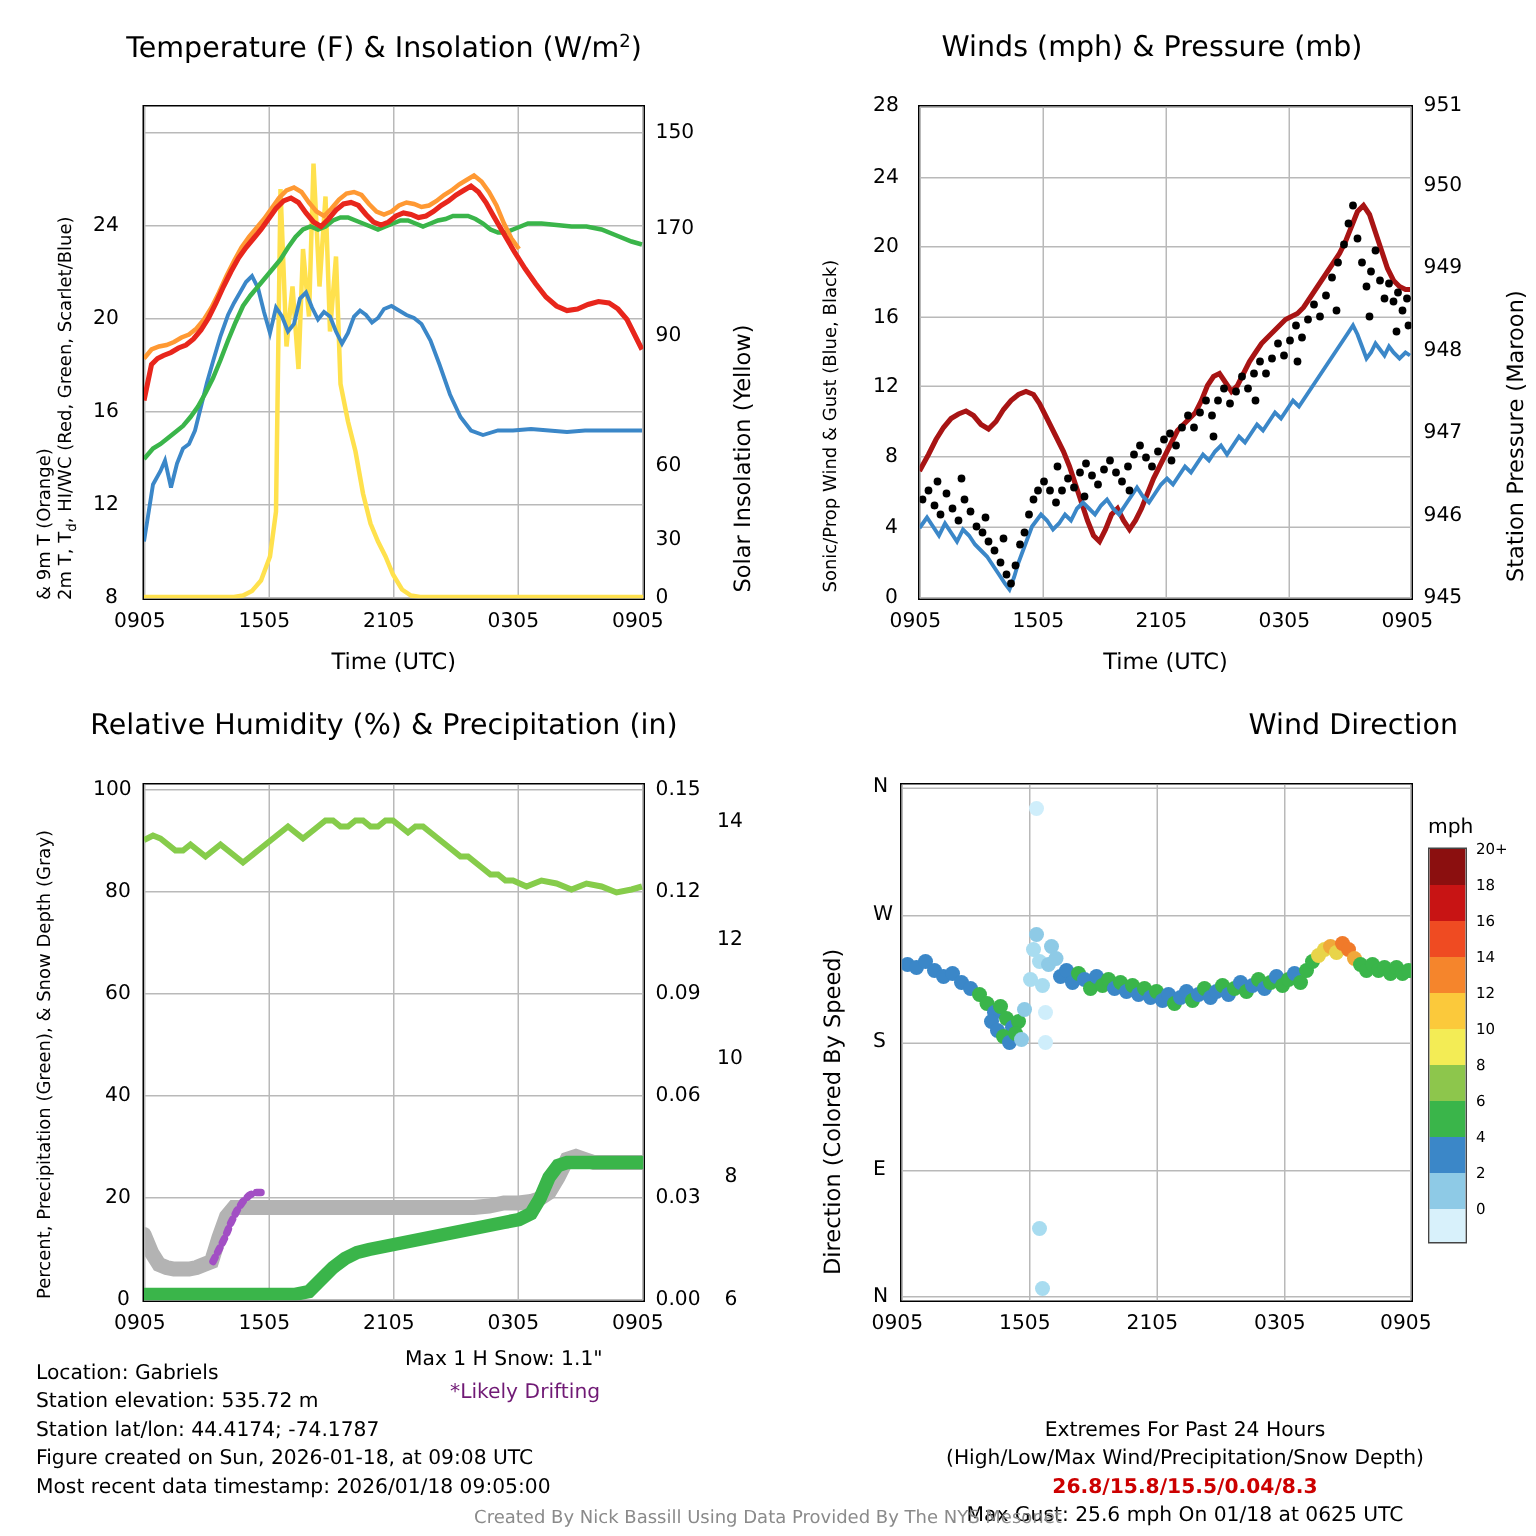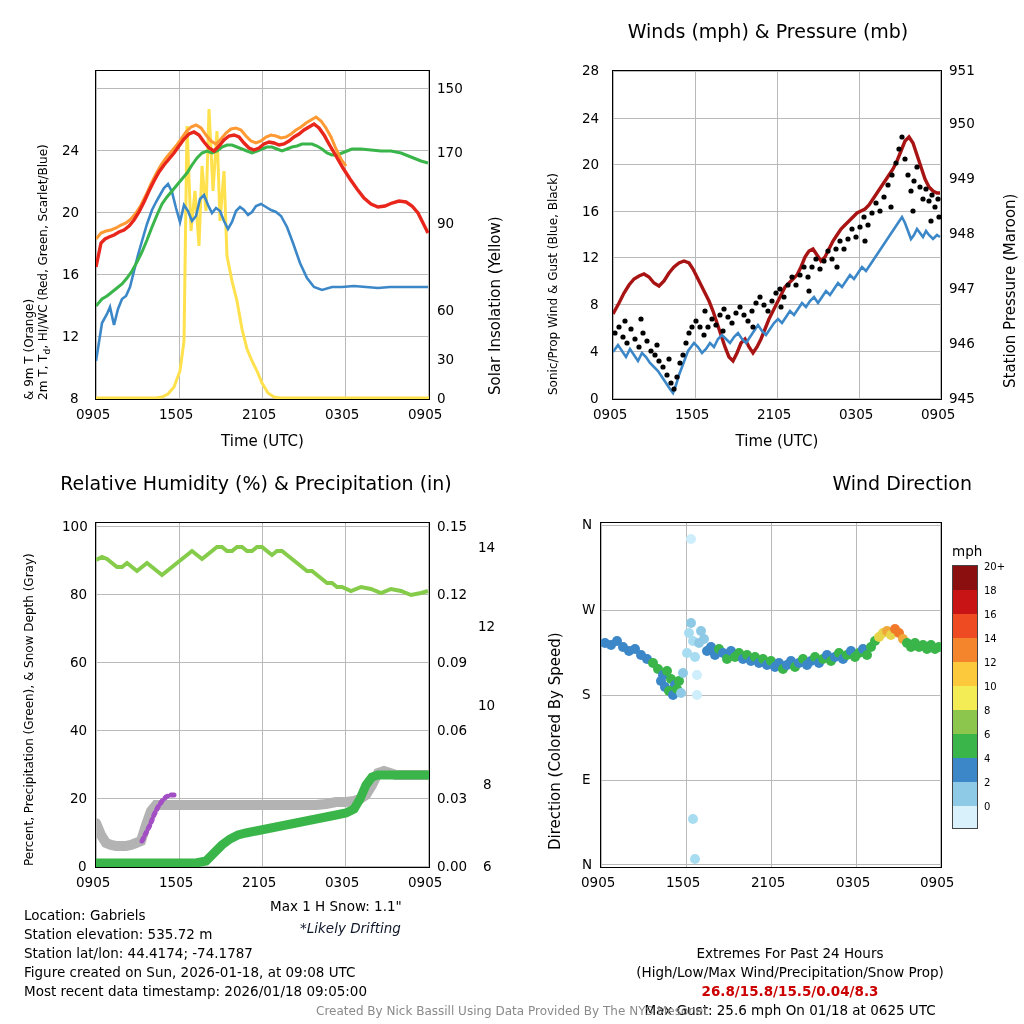--- a/index.html
+++ b/index.html
@@ -55,31 +55,34 @@
     text-align: center;
   }
   .credit {
     position: absolute;
     font-size: 12px;
     color: #8a8a8a;
     width: 100%;
     text-align: center;
   }
   .red-text { color: #cc0000; }
-  .purple-text { color: #0f172a; font-style: italic; }
+  .purple-text { color: #701a75; }
   svg { display: block; }
   .legend-tick {
     position: absolute;
     font-size: 10px;
   }
 </style>
 </head>
 <body>
 
 <div class="panel" style="left:0;top:0;width:512px;height:460px;">
+  <div class="title" style="position:absolute;left:0;top:20px;width:512px;">
+    <span>Temperature (F) &amp; Insolation (W/m</span><sup style="font-size:12px;">2</sup><span>)</span>
+  </div>
 
   <div style="position:absolute;left:22px;top:70px;height:330px;width:18px;">
     <div class="v-label" style="position:absolute;left:14px;top:330px;transform:rotate(-90deg);">
       <span>2m T, T</span><sub style="font-size:9px;">d</sub><span>, HI/WC (Red, Green, Scarlet/Blue)</span>
     </div>
     <div class="v-label" style="position:absolute;left:0px;top:330px;transform:rotate(-90deg);">&amp; 9m T (Orange)</div>
   </div>
 
   <div style="position:absolute;left:482px;top:75px;height:320px;width:20px;">
     <div style="position:absolute;left:4px;top:320px;transform:rotate(-90deg);transform-origin:0 0;font-size:15px;white-space:nowrap;">Solar Insolation (Yellow)</div>
@@ -543,18 +546,18 @@
 <div class="footer-left" style="left:24px;top:906px;width:520px;">
   <div>Location: Gabriels</div>
   <div>Station elevation: 535.72 m</div>
   <div>Station lat/lon: 44.4174; -74.1787</div>
   <div>Figure created on Sun, 2026-01-18, at 09:08 UTC</div>
   <div>Most recent data timestamp: 2026/01/18 09:05:00</div>
 </div>
 
 <div class="footer-right" style="left:560px;top:944px;width:460px;">
   <div>Extremes For Past 24 Hours</div>
-  <div>(High/Low/Max Wind/Precipitation/Snow Prop)</div>
+  <div>(High/Low/Max Wind/Precipitation/Snow Depth)</div>
   <div class="red-text" style="font-weight:bold;">26.8/15.8/15.5/0.04/8.3</div>
   <div>Max Gust: 25.6 mph On 01/18 at 0625 UTC</div>
 </div>
 
 <div class="credit" style="top:1004px;left:0;">Created By Nick Bassill Using Data Provided By The NYS Mesonet</div>
 
 </body></html>

